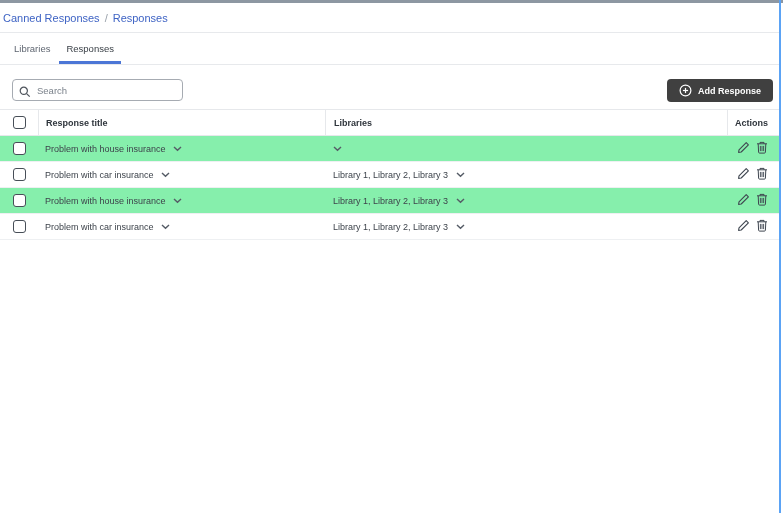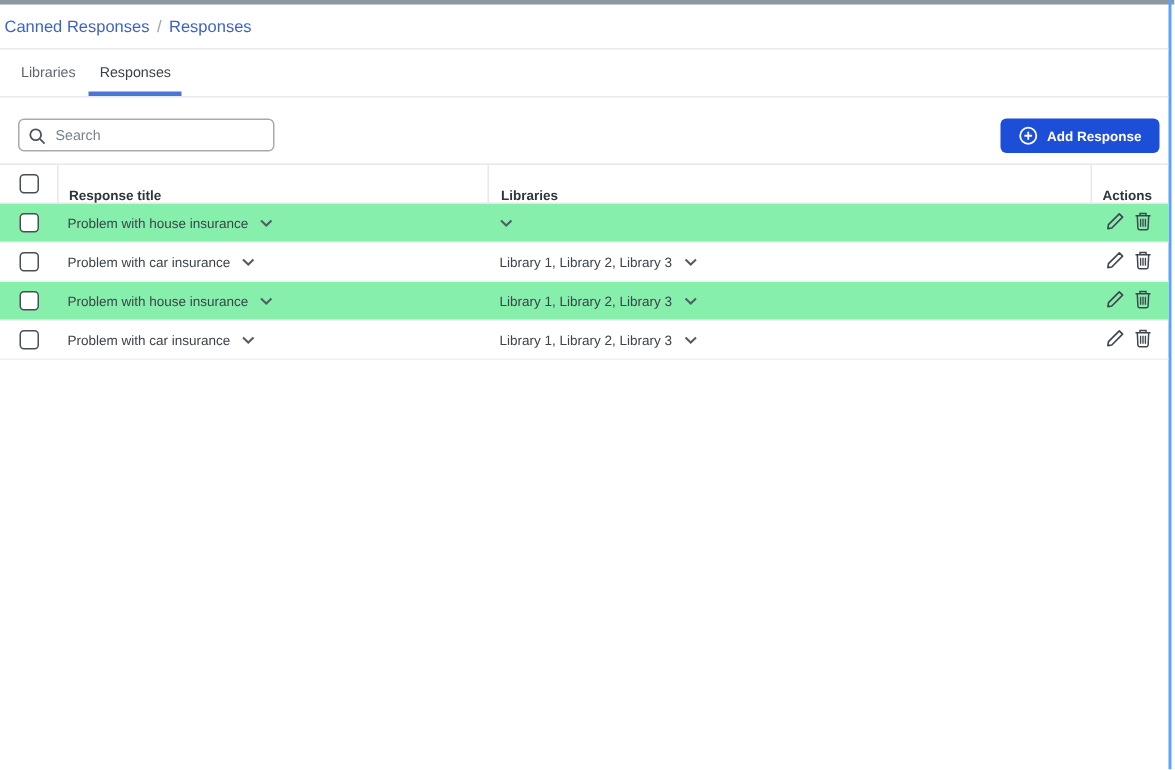--- a/index.html
+++ b/index.html
@@ -20,28 +20,28 @@
   .tab { padding:10px 7px 7px; font-size:9.5px; color:#5f6671; border-bottom:3px solid transparent; cursor:pointer; }
   .tab.active { color:#3a4047; border-bottom-color:#4c76d6; }
 
   .toolbar { display:flex; justify-content:space-between; align-items:flex-start; padding:14px 6px 0 12px; }
   .search-box { position:relative; width:171px; }
   .search-input { width:171px; height:22px; border:1px solid #a6abb2; border-radius:4px;
                   padding:0 6px 0 24px; font-size:9.5px; color:#3d434b; outline:none; background:#fff; }
   .search-input::placeholder { color:#7b828b; }
   .search-icon { position:absolute; left:7px; top:5px; color:#4e545c; }
 
-  .add-btn { display:flex; align-items:center; gap:6px; background:#1d4ed8; color:#fff; border:none;
+  .add-btn { display:flex; align-items:center; gap:6px; background:#404040; color:#fff; border:none;
              border-radius:4px; padding:0 12px; height:23px; font-size:9px; font-weight:700;
              font-family:"Liberation Sans", sans-serif; cursor:pointer; }
 
   .table { margin-top:7px; }
   .thead { display:flex; align-items:stretch; height:27px; border-top:1px solid #e6e8eb;
            border-bottom:1px solid #e6e8eb; font-weight:700; font-size:9px; color:#2f353c; }
-  .thead .hsep { border-left:1px solid #e6e8eb;align-items:flex-end; }
+  .thead .hsep { border-left:1px solid #e6e8eb; }
   .trow { display:flex; align-items:stretch; height:26px; font-size:9px; color:#3d434b;
           border-bottom:1px solid #eef0f2; }
   .trow.striped { background:#86efac; }
 
   .cell-check { width:38px; display:flex; justify-content:center; align-items:center; }
   .cell-title { width:287px; display:flex; align-items:center; gap:7px; padding-left:7px; }
   .cell-libs  { flex:1; display:flex; align-items:center; gap:8px; padding-left:8px; }
   .cell-actions { width:52px; display:flex; align-items:center; justify-content:flex-end;
                   gap:6px; padding-right:11px;margin-left:19px; }
 

